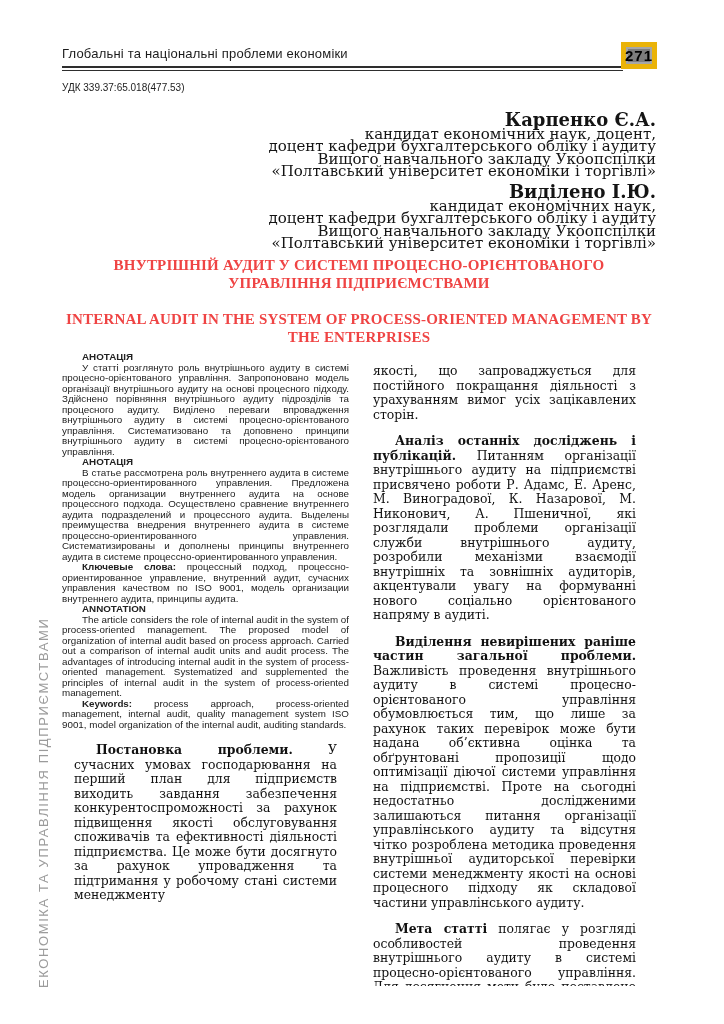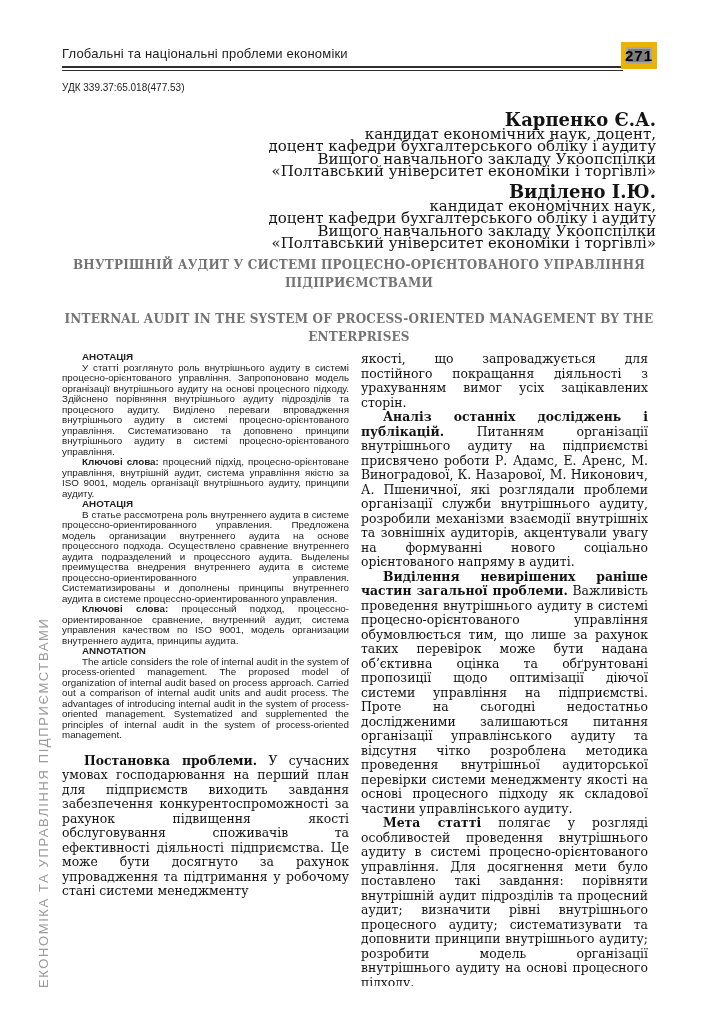--- a/index.html
+++ b/index.html
@@ -46,22 +46,23 @@
   
   .authors { position: absolute; right: 68px; top: 112px; text-align: right; }
   .author { margin-bottom: 7px; }
   .author-name { font-size: 18px; font-weight: bold; line-height: 16px; }
   .author-line { font-size: 15px; line-height: 12.3px; }
 
   
   .title-uk, .title-en {
     position: absolute; left: 62px; width: 594px;
     text-align: center; font-weight: bold;
-    font-size: 12px; line-height: 18px; letter-spacing: 0.2px;
-    color: #737373;
+    font-size: 15px; line-height: 18px; letter-spacing: 0.2px;
+    color: #ef4444;
+    font-family: Liberation Serif, serif;
   }
   .title-uk { top: 256px; }
   .title-en { top: 310px; }
 
   
   .columns {
     position: absolute; left: 62px; top: 352px;
     width: 594px; height: 634px;
     display: flex; gap: 12px; overflow: hidden;
   }
@@ -73,21 +74,21 @@
     text-align: justify; color: #222;
   }
   .ann p { margin: 0; text-indent: 20px; }
   .ann-heading { font-weight: bold; text-align: left; }
   .ann-kw b { font-weight: bold; }
 
   .body-par {
     font-family: "DejaVu Serif", serif;
     font-size: 12.4px; line-height: 14.5px;
     text-align: justify; text-indent: 22px;
-    margin: 0; color: #111;
+    margin: 12px; color: #111;
   }
   .body-par b { font-weight: bold; }
   .first-body { margin-top: 13px; }
   .no-indent { text-indent: 0; }
 
   
   .sidebar-label {
     position: absolute; left: 36px; top: 988px;
     transform: rotate(-90deg); transform-origin: 0 0;
     font-family: "Liberation Sans", sans-serif;
@@ -125,30 +126,30 @@
 
   <div class="title-uk">ВНУТРІШНІЙ АУДИТ У СИСТЕМІ ПРОЦЕСНО-ОРІЄНТОВАНОГО УПРАВЛІННЯ ПІДПРИЄМСТВАМИ</div>
   <div class="title-en">INTERNAL AUDIT IN THE SYSTEM OF PROCESS-ORIENTED MANAGEMENT BY THE ENTERPRISES</div>
 
   <div class="columns">
 
     <div class="col">
       <div class="ann">
         <p class="ann-heading">АНОТАЦІЯ</p>
         <p class="ann-body">У статті розглянуто роль внутрішнього аудиту в системі процесно-орієнтованого управління. Запропоновано модель організації внутрішнього аудиту на основі процесного підходу. Здійснено порівняння внутрішнього аудиту підрозділів та процесного аудиту. Виділено переваги впровадження внутрішнього аудиту в системі процесно-орієнтованого управління. Систематизовано та доповнено принципи внутрішнього аудиту в системі процесно-орієнтованого управління.</p>
-        <p class="ann-kw"><b>Ключові слова:</b><span> процесний підхід, процесно-орієнтоване управління, внутрішній аудит, система управління якістю за ISO 9001, модель організації внутрішнього аудиту, принципи аудиту.</span></p>
       </div>
       <div class="ann">
         <p class="ann-heading">АНОТАЦІЯ</p>
         <p class="ann-body">В статье рассмотрена роль внутреннего аудита в системе процессно-ориентированного управления. Предложена модель организации внутреннего аудита на основе процессного подхода. Осуществлено сравнение внутреннего аудита подразделений и процессного аудита. Выделены преимущества внедрения внутреннего аудита в системе процессно-ориентированного управления. Систематизированы и дополнены принципы внутреннего аудита в системе процессно-ориентированного управления.</p>
-        <p class="ann-kw"><b>Ключові слова:</b><span> процессный подход, процессно-ориентированное сравнение, внутренний аудит, система управления качеством по ISO 9001, модель организации внутреннего аудита, принципы аудита.</span></p>
+        <p class="ann-kw"><b>Ключевые слова:</b><span> процессный подход, процессно-ориентированное управление, внутренний аудит, сучасних управления качеством по ISO 9001, модель организации внутреннего аудита, принципы аудита.</span></p>
       </div>
       <div class="ann">
         <p class="ann-heading">ANNOTATION</p>
         <p class="ann-body">The article considers the role of internal audit in the system of process-oriented management. The proposed model of organization of internal audit based on process approach. Carried out a comparison of internal audit units and audit process. The advantages of introducing internal audit in the system of process-oriented management. Systematized and supplemented the principles of internal audit in the system of process-oriented management.</p>
+        <p class="ann-kw"><b>Keywords:</b><span> process approach, process-oriented management, internal audit, quality management system ISO 9001, model organization of the internal audit, auditing standards.</span></p>
       </div>
       <p class="body-par first-body"><b>Постановка проблеми.</b><span> У сучасних умовах господарювання на перший план для підприємств виходить завдання забезпечення конкурентоспроможності за рахунок підвищення якості обслуговування споживачів та ефективності діяльності підприємства. Це може бути досягнуто за рахунок упровадження та підтримання у робочому стані системи менеджменту</span></p>
     </div>
 
     <div class="col">
       <p class="body-par no-indent"><b></b><span>якості, що запроваджується для постійного покращання діяльності з урахуванням вимог усіх зацікавлених сторін.</span></p>
       <p class="body-par"><b>Аналіз останніх досліджень і публікацій.</b><span> Питанням організації внутрішнього аудиту на підприємстві присвячено роботи Р. Адамс, Е. Аренс, М. Виноградової, К. Назарової, М. Никонович, А. Пшеничної, які розглядали проблеми організації служби внутрішнього аудиту, розробили механізми взаємодії внутрішніх та зовнішніх аудиторів, акцентували увагу на формуванні нового соціально орієнтованого напряму в аудиті.</span></p>
       <p class="body-par"><b>Виділення невирішених раніше частин загальної проблеми.</b><span> Важливість проведення внутрішнього аудиту в системі процесно-орієнтованого управління обумовлюється тим, що лише за рахунок таких перевірок може бути надана об’єктивна оцінка та обґрунтовані пропозиції щодо оптимізації діючої системи управління на підприємстві. Проте на сьогодні недостатньо дослідженими залишаються питання організації управлінського аудиту та відсутня чітко розроблена методика проведення внутрішньої аудиторської перевірки системи менеджменту якості на основі процесного підходу як складової частини управлінського аудиту.</span></p>
       <p class="body-par"><b>Мета статті</b><span> полягає у розгляді особливостей проведення внутрішнього аудиту в системі процесно-орієнтованого управління. Для досягнення мети було поставлено такі завдання: порівняти внутрішній аудит підрозділів та процесний аудит; визначити рівні внутрішнього процесного аудиту; систематизувати та доповнити принципи внутрішнього аудиту; розробити модель організації внутрішнього аудиту на основі процесного підходу.</span></p>
 

